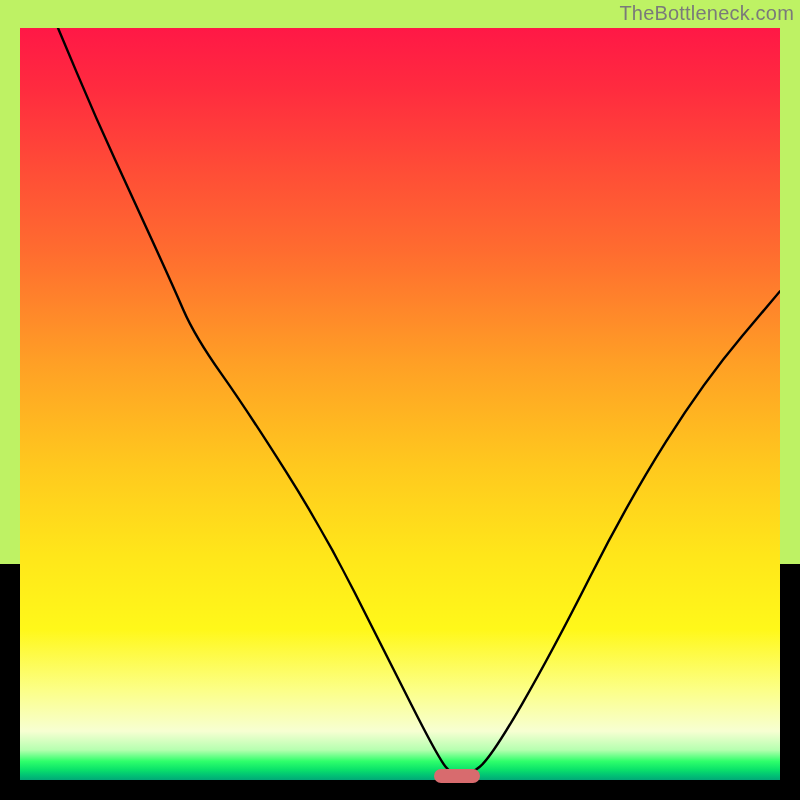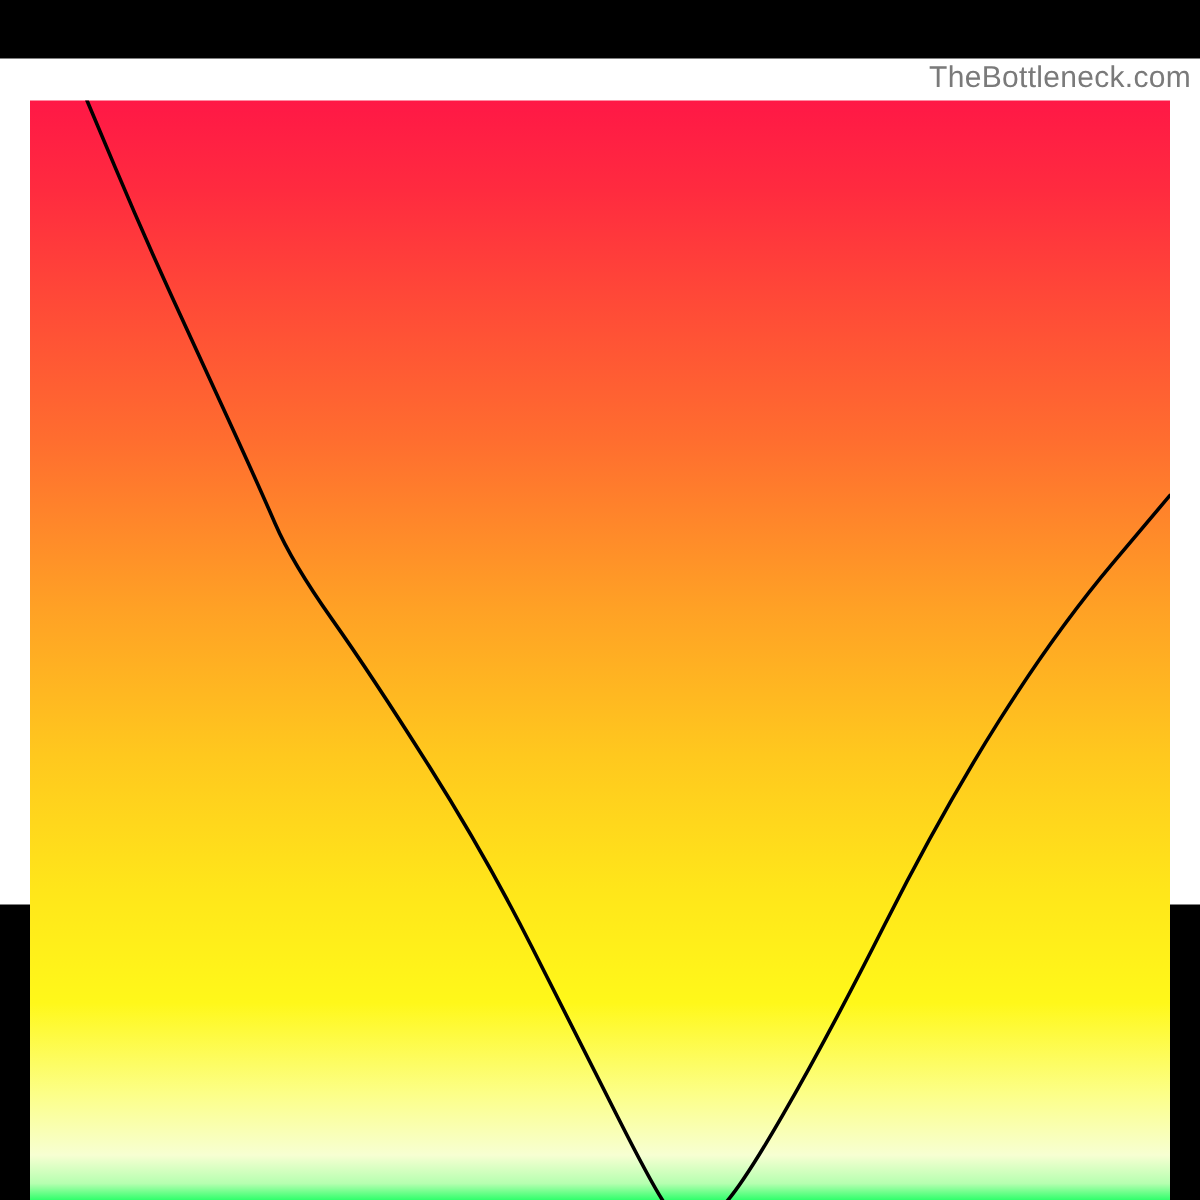--- a/index.html
+++ b/index.html
@@ -8,22 +8,21 @@
     width: 800px;
     height: 800px;
     background: #000;
     overflow: hidden;
     font-family: Arial, Helvetica, sans-serif;
   }
   .frame {
     position: relative;
     width: 800px;
     height: 564px;
-    background: #ffffff;
-    margin-top: 39px;
+    background: #bef264;
   }
   .attribution {
     position: absolute;
     top: 2px;
     right: 6px;
     color: #7a7a7a;
     font-size: 20px;
     letter-spacing: 0.2px;
     font-family: Arial, Helvetica, sans-serif;
   }

